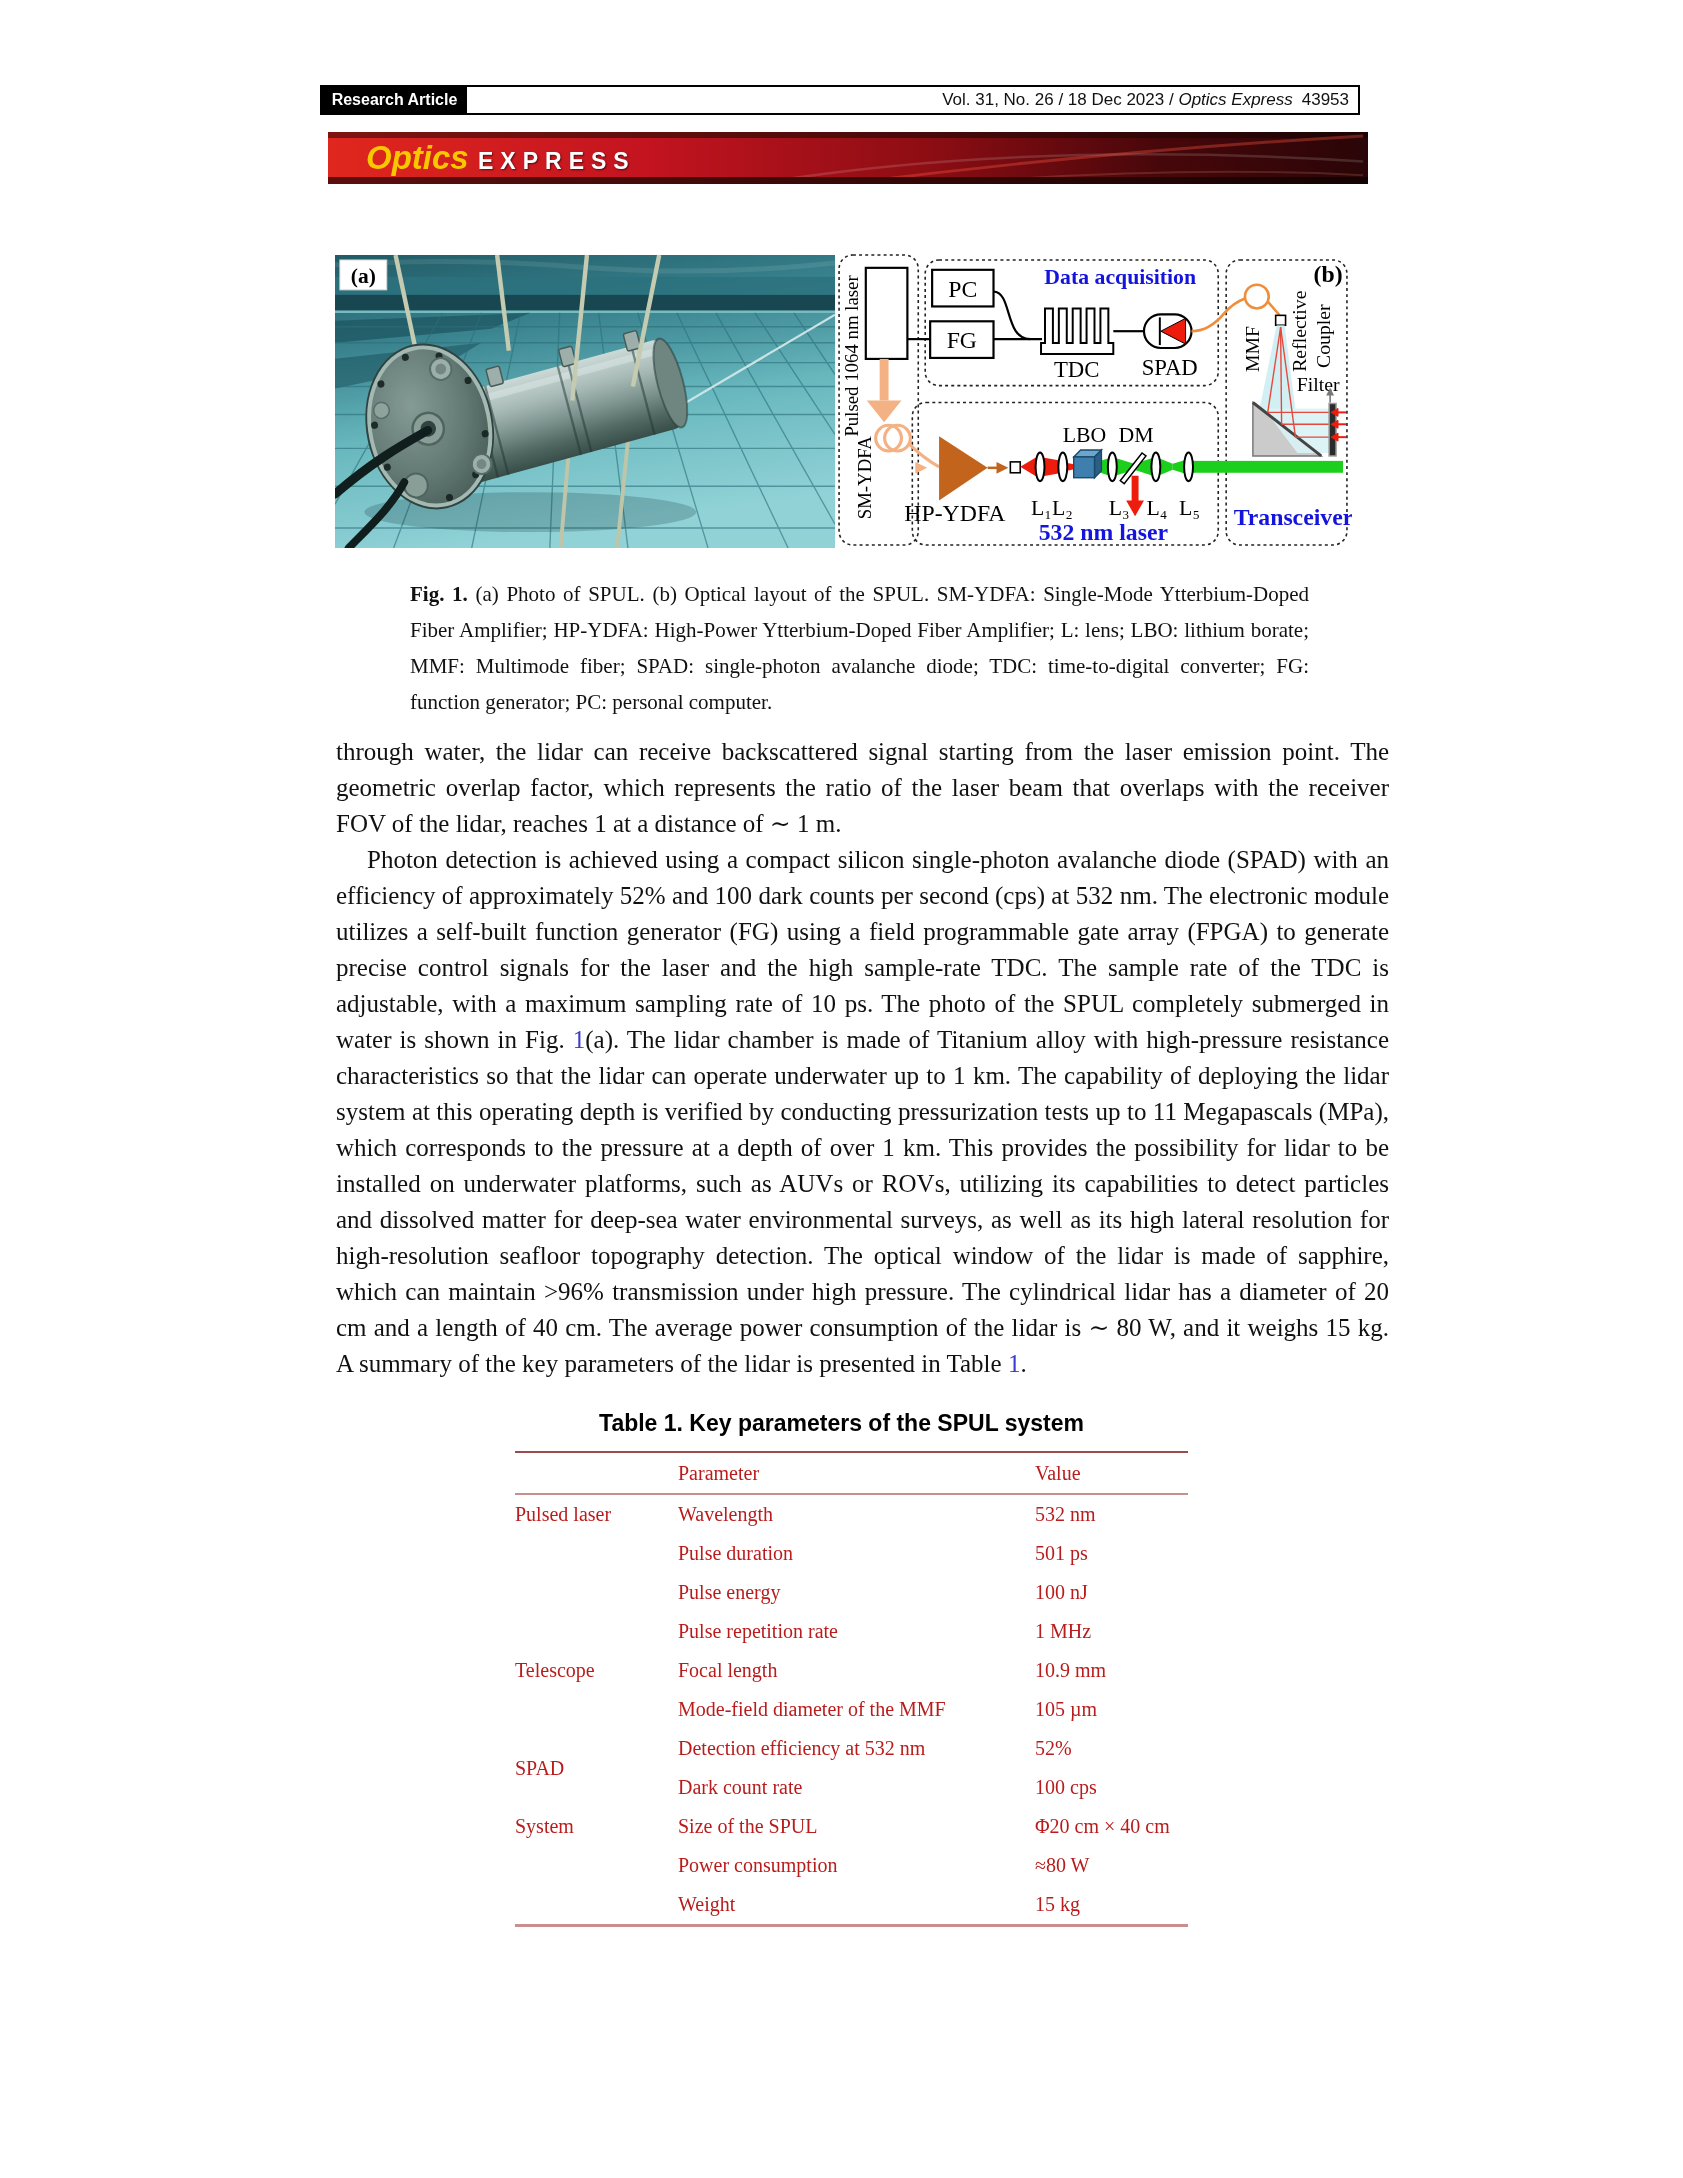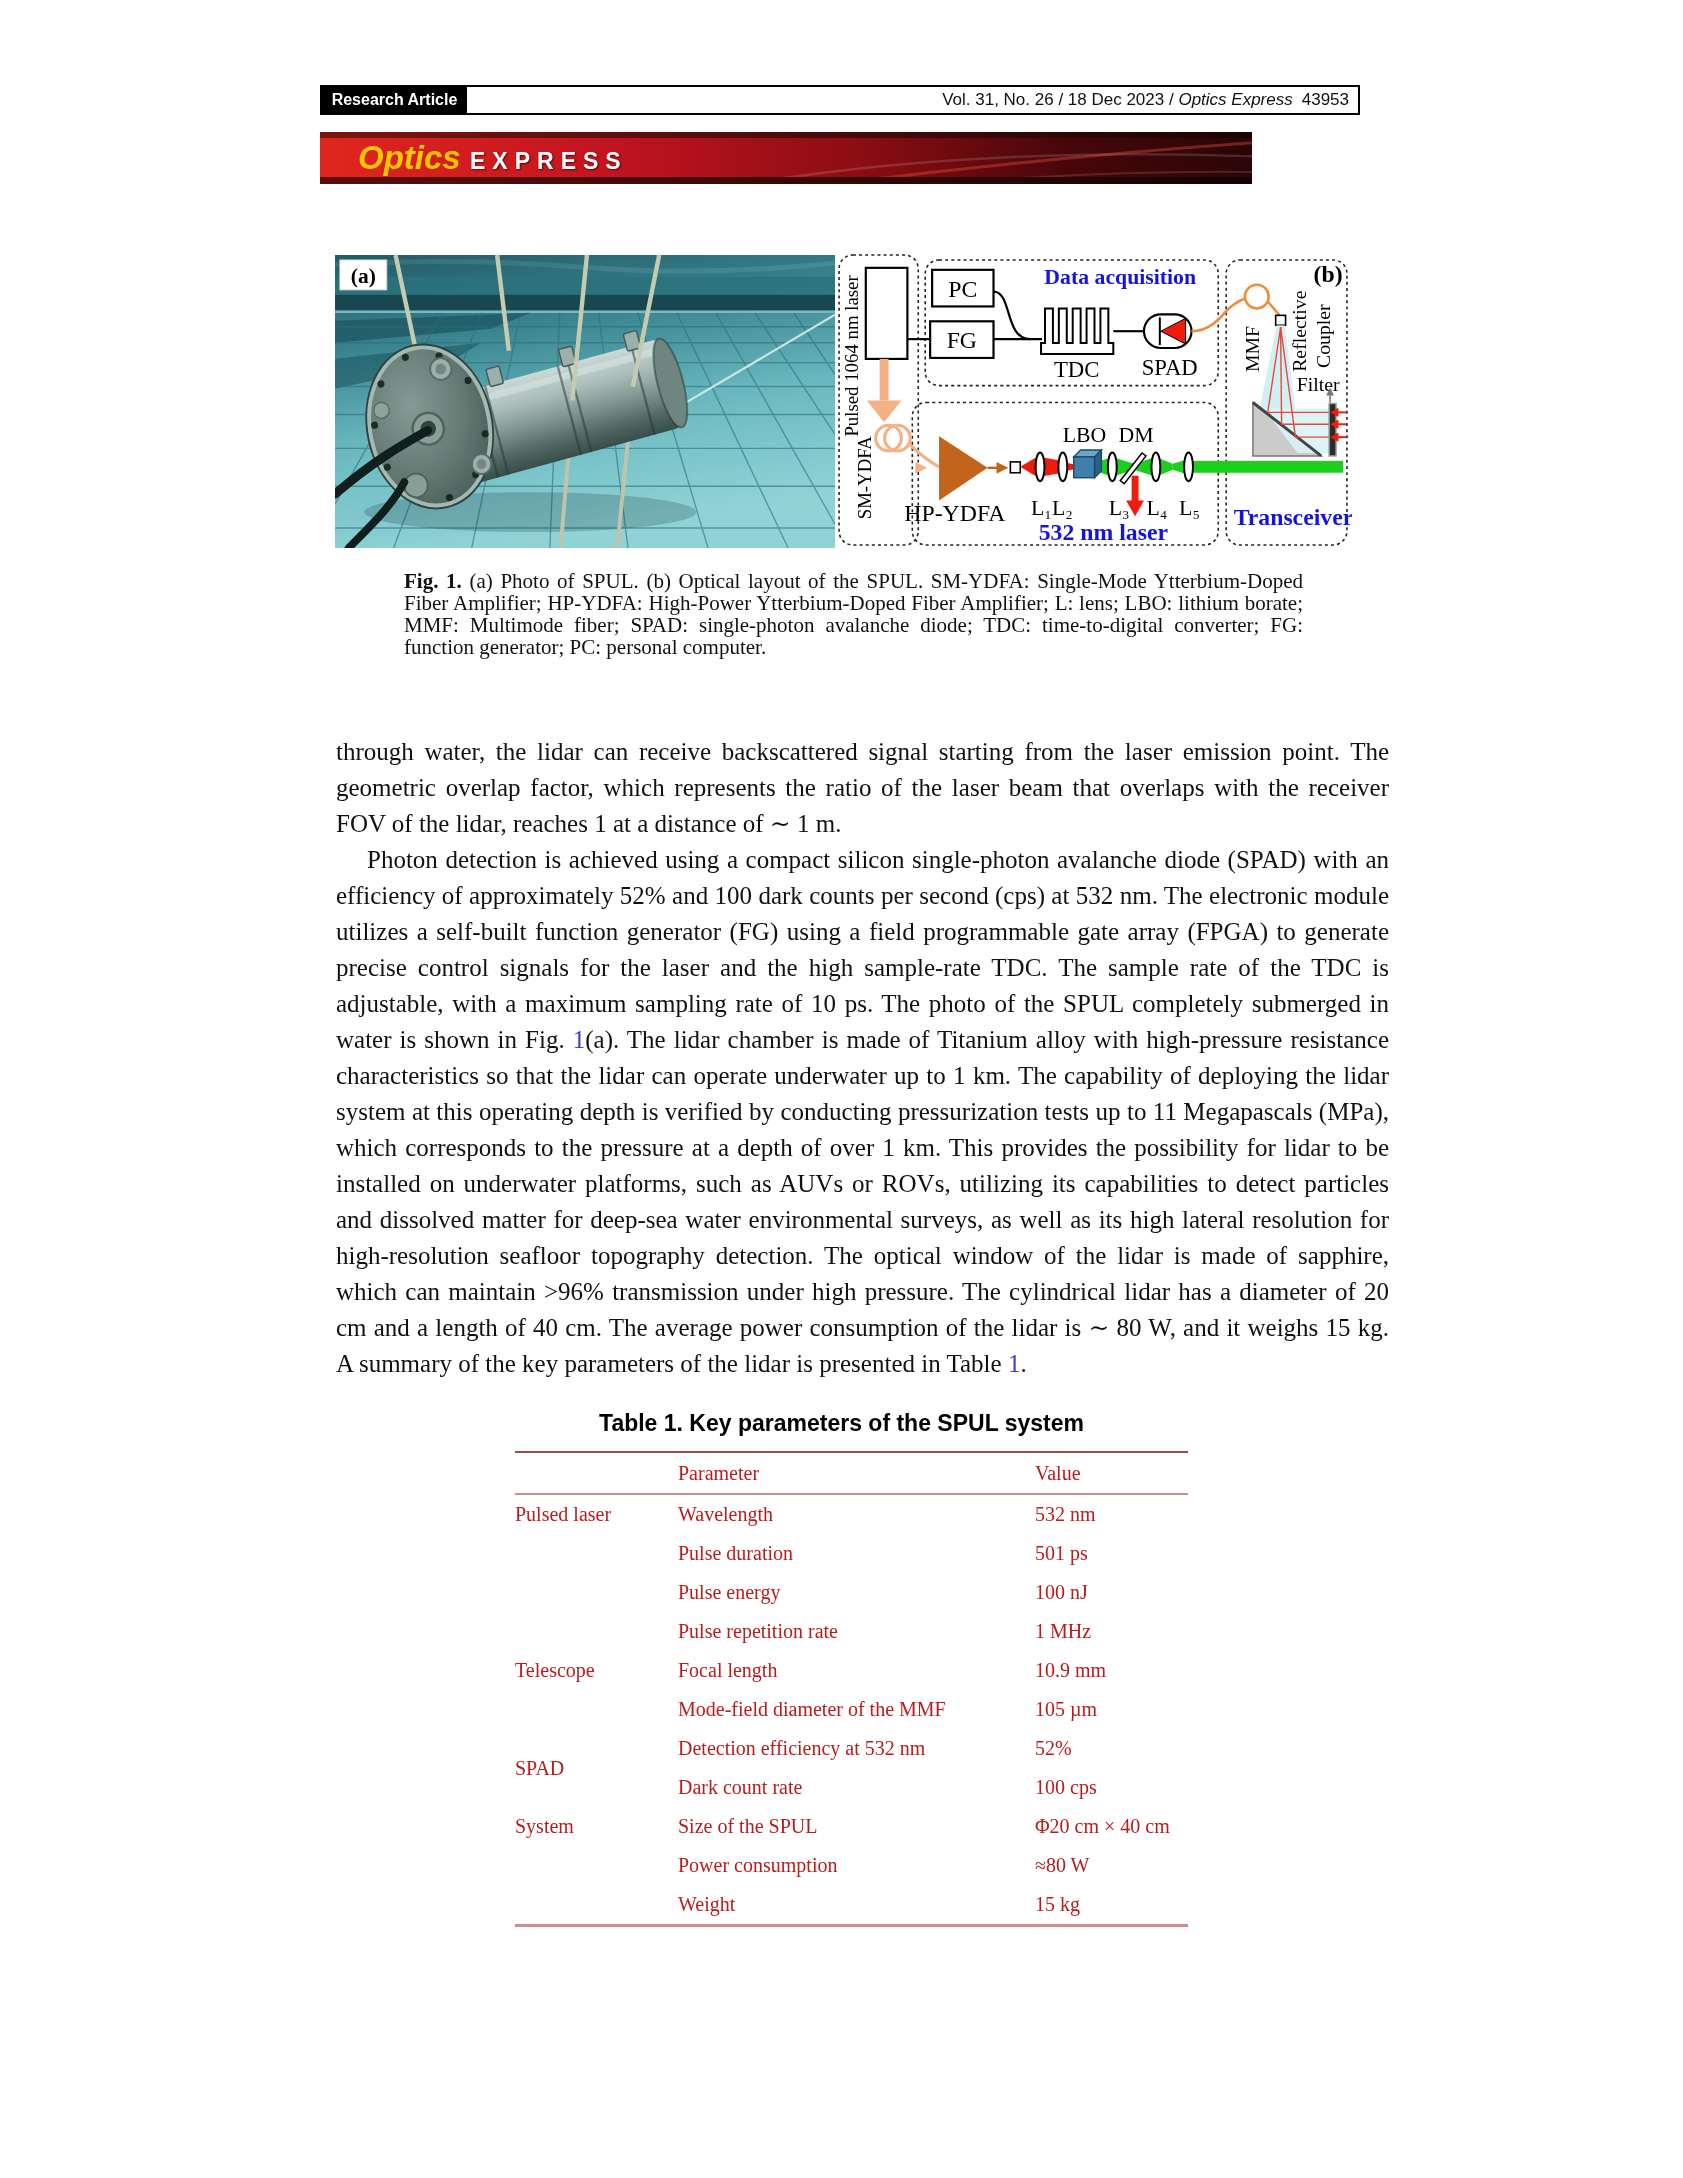--- a/index.html
+++ b/index.html
@@ -11,43 +11,43 @@
     background:#fff;border:2px solid #000;box-sizing:border-box;display:flex;align-items:stretch;
     font-family:"Liberation Sans","DejaVu Sans",sans-serif;}
   .badge{background:#000;color:#fff;width:145px;display:flex;align-items:center;justify-content:center;
     font-weight:bold;font-size:16px;flex:0 0 auto;}
   .journal-line{flex:1;display:flex;align-items:center;justify-content:flex-end;
     font-size:17px;padding-right:9px;white-space:pre;border-radius:13px;}
   .journal-line .it{font-style:italic;}
   .journal-line .pgnum{margin-left:9px;}
 
   
-  .banner{position:absolute;left:320px;top:132px;width:932px;height:52px;
+  .banner{position:absolute;left:328px;top:132px;width:1040px;height:52px;
     background:linear-gradient(90deg,#e0271e 0%,var(--banner_red,#c41420) 30%,#8c0d13 58%,#47070a 80%,var(--banner_dark,#2a0507) 100%);
     overflow:hidden;}
   .banner:before{content:"";position:absolute;left:0;top:0;width:100%;height:6px;
     background:linear-gradient(90deg,#7e1412,#1c0303);}
   .banner:after{content:"";position:absolute;left:0;bottom:0;width:100%;height:7px;
     background:linear-gradient(90deg,#5c0e0d,#140202);}
   .banner .brand-o{position:absolute;left:38px;top:7px;font-family:"Liberation Sans","DejaVu Sans",sans-serif;
     font-weight:bold;font-style:italic;font-size:33px;color:var(--brand_yellow,#f7c800);letter-spacing:0;}
   .banner .brand-e{position:absolute;left:150px;top:16px;font-family:"Liberation Sans","DejaVu Sans",sans-serif;
     font-weight:bold;font-size:23px;color:#fff;letter-spacing:7px;text-shadow:1px 1px 2px rgba(0,0,0,.6);}
   .banner-deco{position:absolute;left:0;top:0;}
 
   
   .figure-row{position:absolute;left:335px;top:252px;width:1020px;height:297px;display:flex;}
   .photo-svg{display:block;margin-top:3px;}
   .diagram-svg{display:block;}
   .dg text{font-family:"Liberation Serif","DejaVu Serif",serif;fill:#000;}
   .dg .blue{fill:var(--label_blue,#1414dd);font-weight:bold;}
 
   
-  .caption{position:absolute;left:400px;top:566px;width:899px;margin:4px;
-    font-size:21px;line-height:22px;text-align:justify;}
+  .caption{position:absolute;left:400px;top:566px;width:899px;margin:10px;
+    font-size:21px;line-height:36px;text-align:justify;}
   .caption b{font-weight:bold;}
 
   
   .body-text{position:absolute;left:312px;top:734px;width:1053px;margin-left:24px;}
   .body-text p{margin:0;font-size:25px;line-height:36px;text-align:justify;}
   .body-text p.indent{text-indent:31px;}
   .ref-link{color:var(--link_blue,#3b3bd0);cursor:pointer;}
 
   
   .table-section{position:absolute;left:0;top:1410px;width:1683px;}

